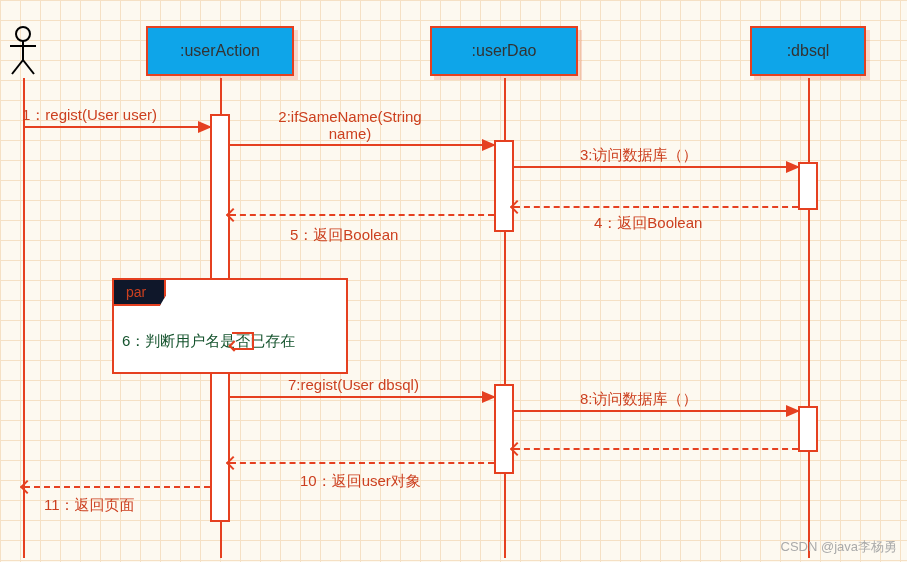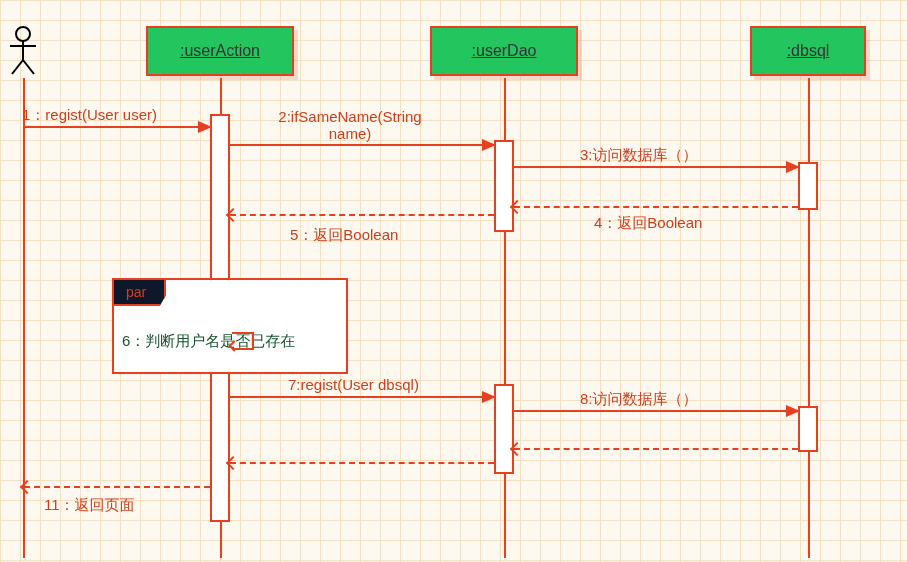--- a/index.html
+++ b/index.html
@@ -16,26 +16,25 @@
     color: #cc4020;
   }
   .diagram { position: relative; width: 907px; height: 562px; }
   .actor {
     position: absolute; left: 8px; top: 26px; width: 30px; height: 50px;
   }
   .actor svg { width: 30px; height: 50px; }
   .lifeline-head {
     position: absolute;
     border: 2px solid #e54020;
-    background: #22c55e;
+    background: #0ea5e9;
     text-align: center;
     padding: 14px 0;
     font-size: 16px;
     color: #333;
-    text-decoration: underline;
     box-shadow: 4px 4px 0 rgba(229,64,32,0.18);
   }
   .ll1 { left: 146px; top: 26px; width: 148px; }
   .ll2 { left: 430px; top: 26px; width: 148px; }
   .ll3 { left: 750px; top: 26px; width: 116px; }
   .lifeline-stem {
     position: absolute; width: 0; border-left: 2px solid #e54020;
     top: 78px; height: 480px;
   }
   .stem-actor { left: 23px; }
@@ -184,19 +183,21 @@
     </div>
   <div class="msg-label" style="left:580px; top:390px;">8:访问数据库（）</div>
 
   <div class="arrow dashed" style="left:514px; top:448px; width:284px;">
       <span class="arrowhead left open"></span>
     </div>
 
   <div class="arrow dashed" style="left:230px; top:462px; width:264px;">
       <span class="arrowhead left open"></span>
     </div>
+  <div class="msg-label" style="left:300px; top:472px;">10：返回user对象</div>
 
   <div class="arrow dashed" style="left:24px; top:486px; width:186px;">
       <span class="arrowhead left open"></span>
     </div>
   <div class="msg-label" style="left:44px; top:496px;">11：返回页面</div>
 
+  <div class="watermark">CSDN @java李杨勇</div>
 </div>
 
 </body></html>

